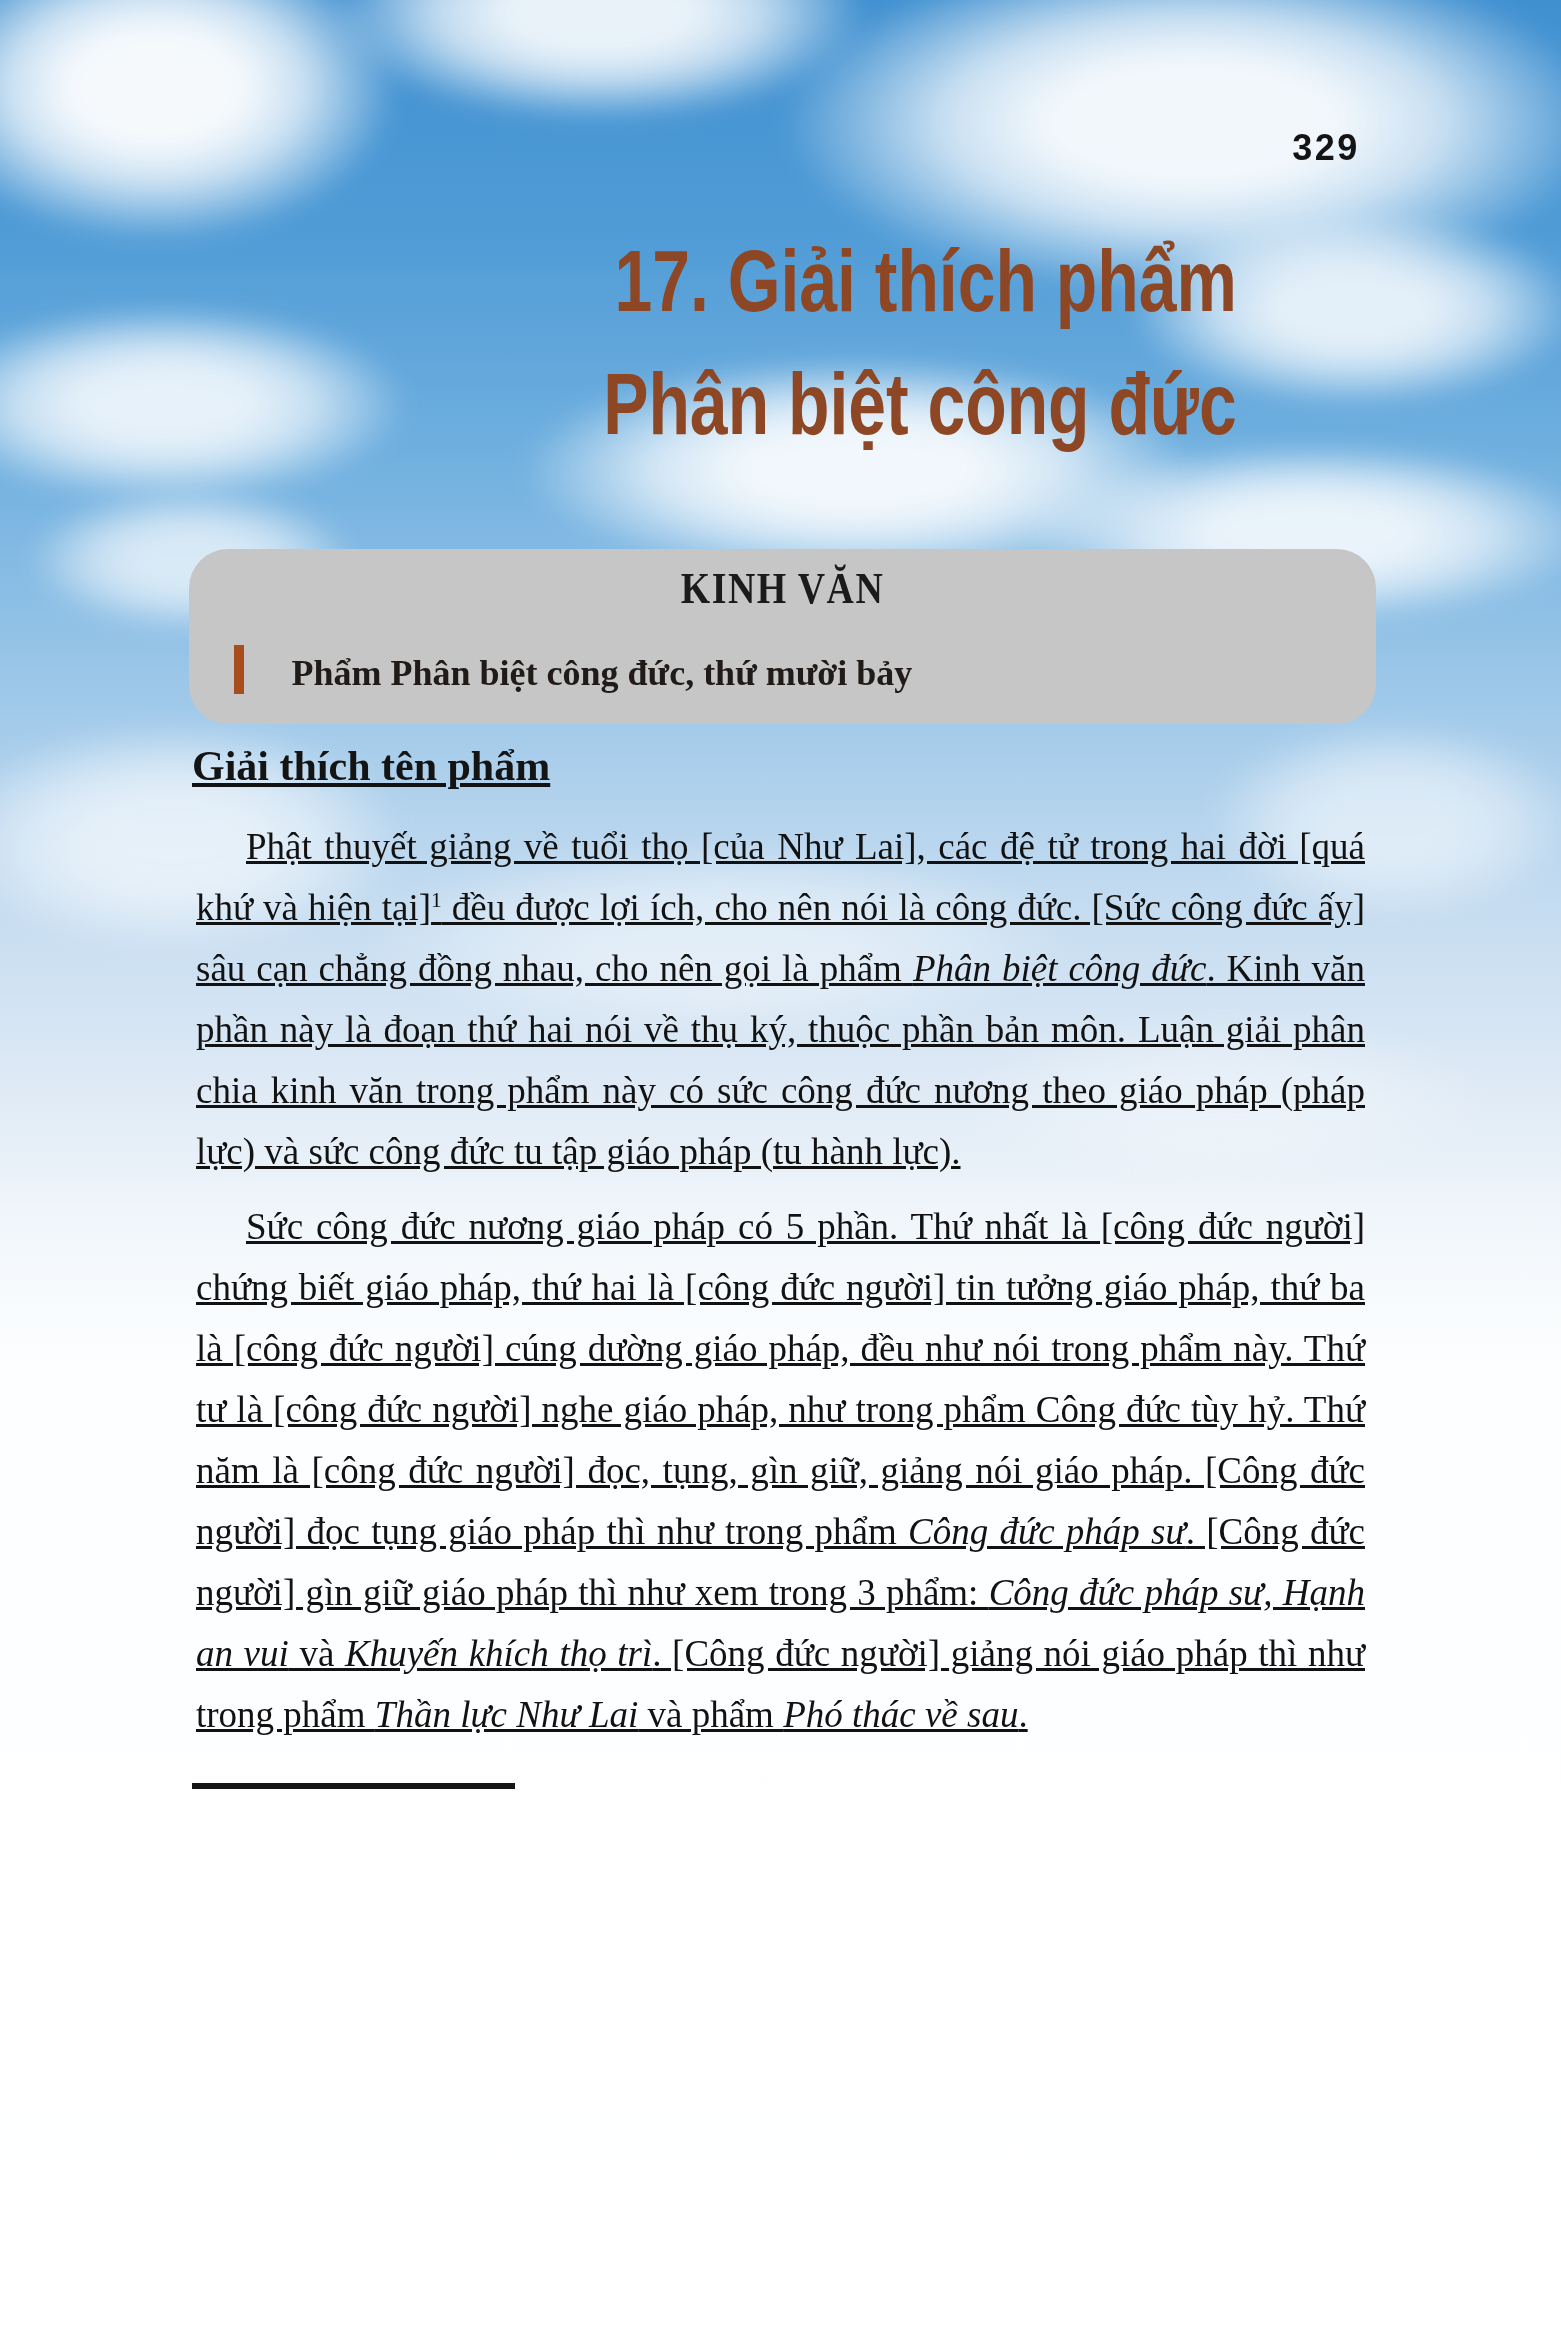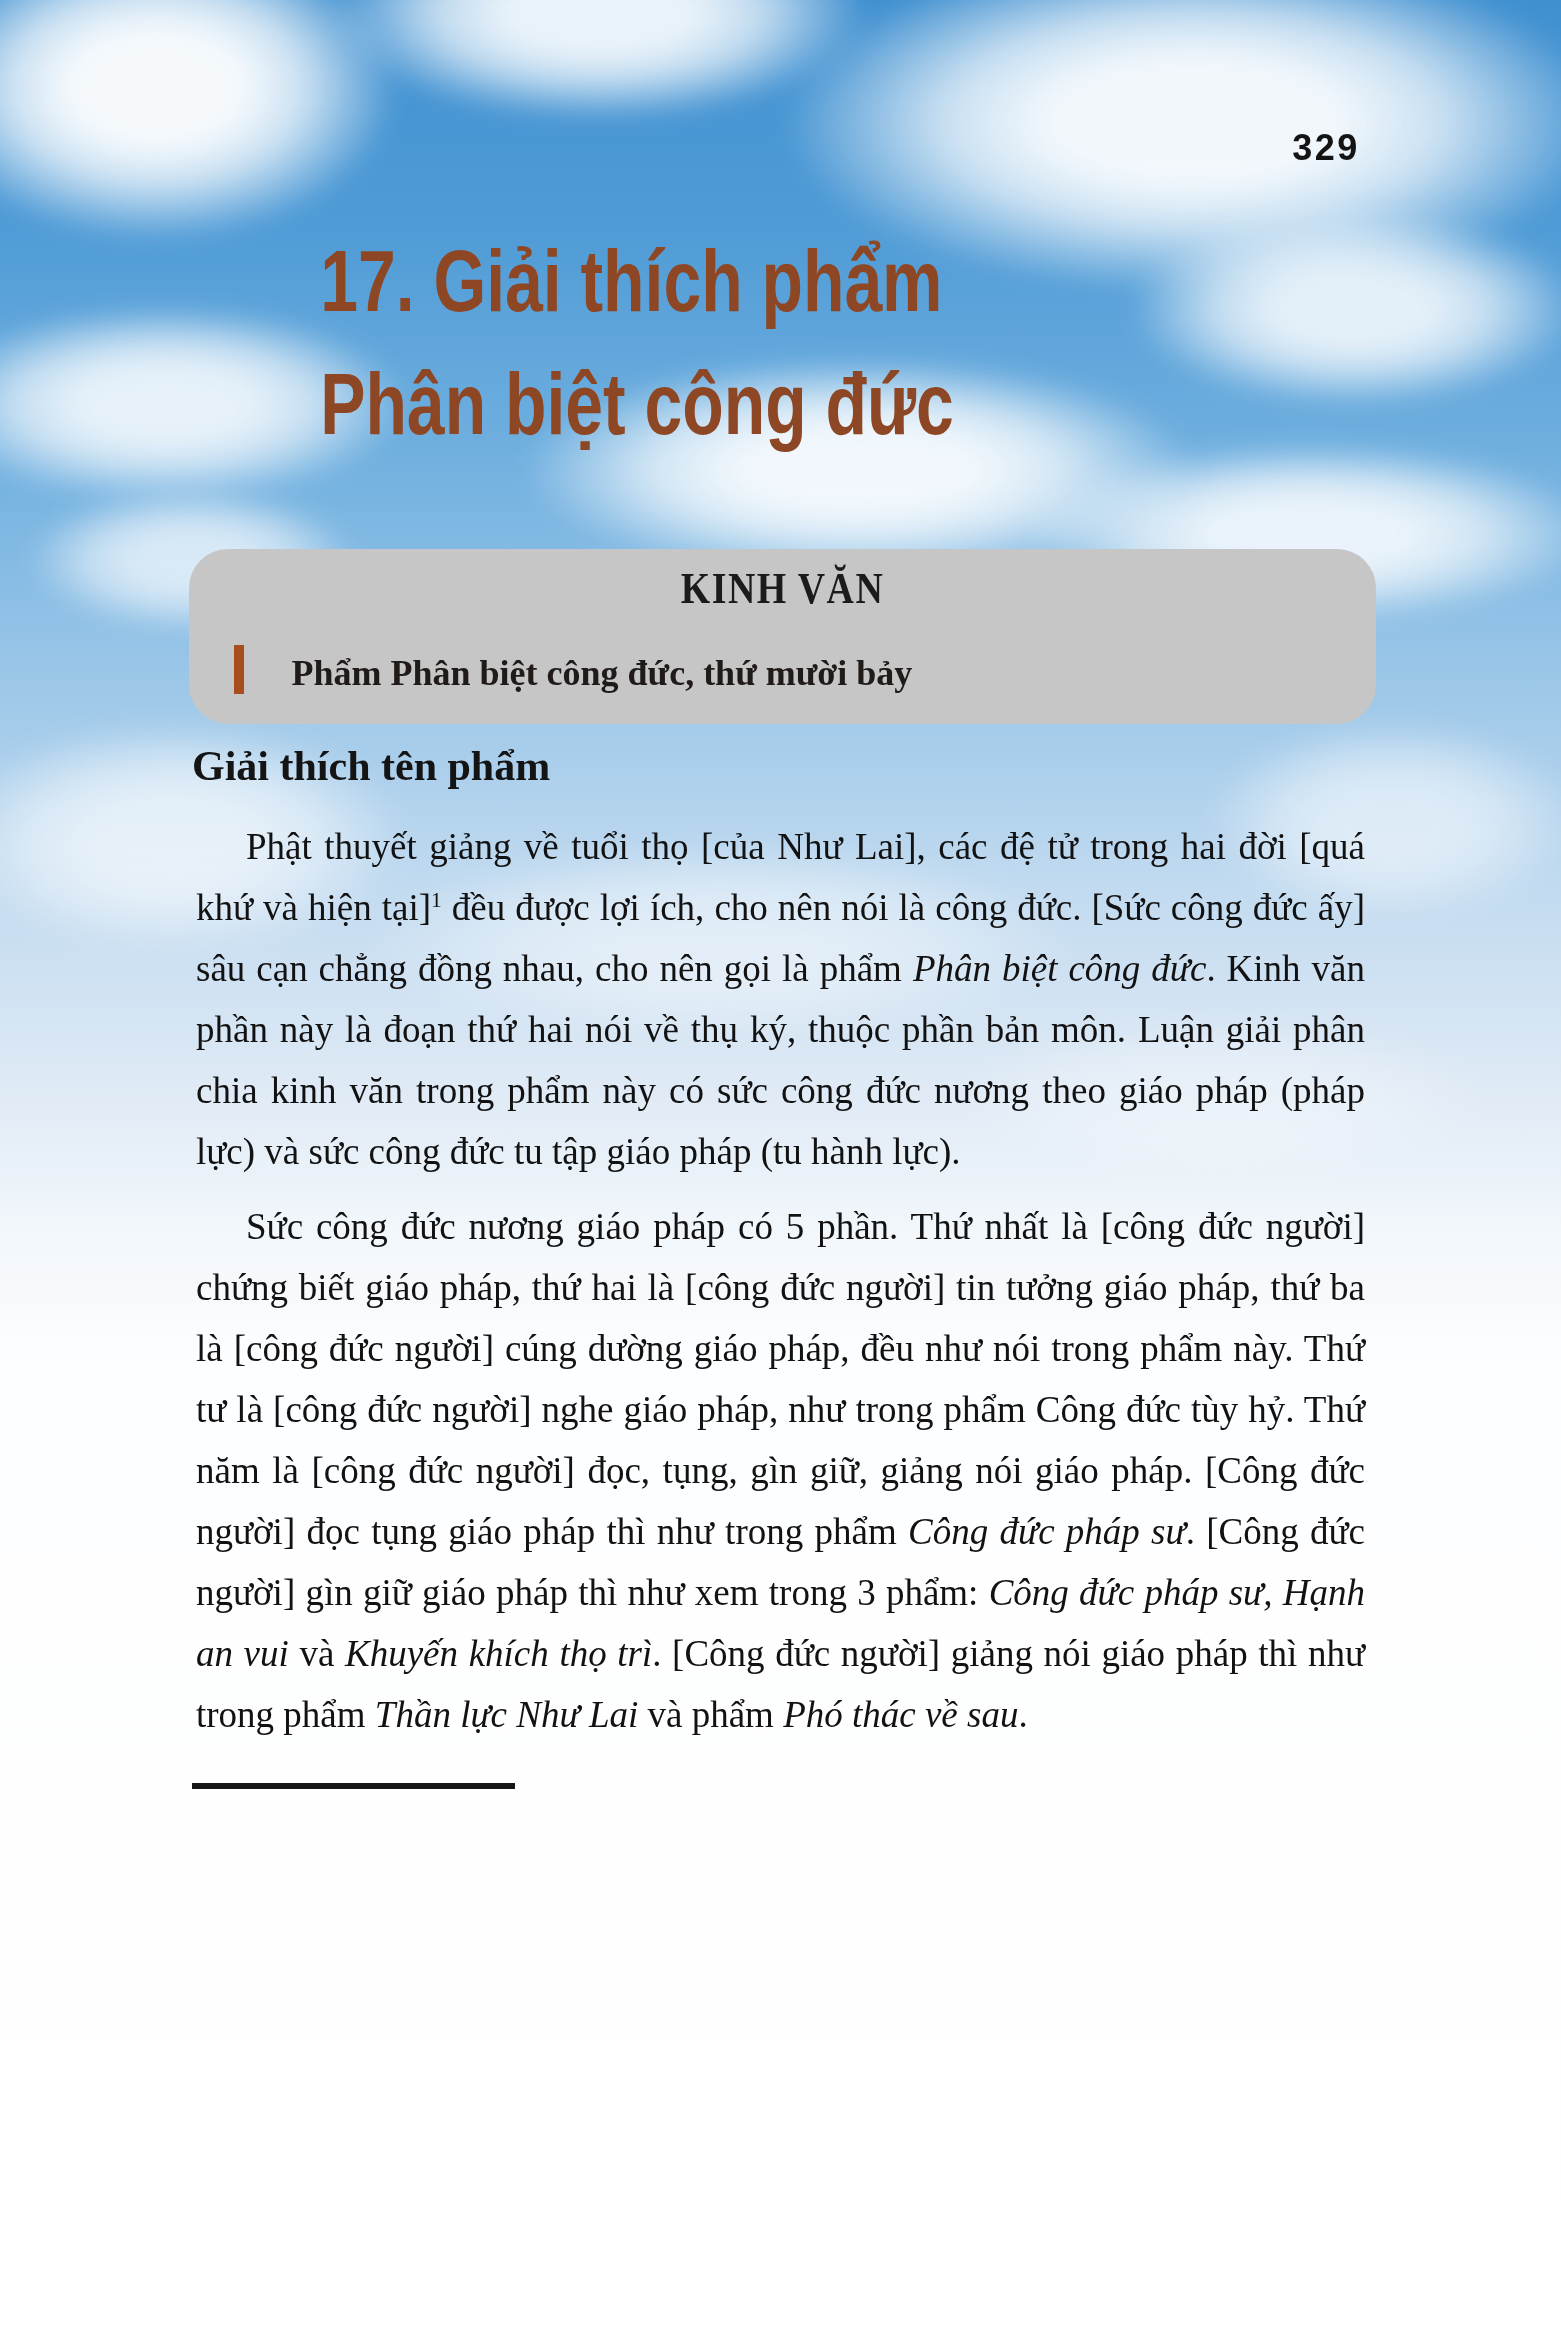--- a/index.html
+++ b/index.html
@@ -40,21 +40,21 @@
 
   .layer{position:relative;z-index:1;}
 
   .pageno{
     position:absolute;top:127px;right:201px;
     font-family:"Liberation Sans","DejaVu Sans",sans-serif;
     font-weight:700;font-size:36px;letter-spacing:2.6px;color:#141414;
   }
   .chapter-title{
     position:absolute;top:219px;left:191px;width:1175px;
-    text-align:left;color:#8e4724;
+    text-align:right;color:#8e4724;
   }
   .chapter-title .tline{
     font-family:"Liberation Sans","DejaVu Sans",sans-serif;
     font-weight:700;font-size:87px;line-height:123px;
     transform:scaleX(0.78);transform-origin:50% 50%;
     white-space:nowrap;
   }
   .kv-box{
     position:absolute;top:549px;left:189px;width:1187px;height:175px;
     background:#c6c6c6;border-radius:39px;box-sizing:border-box;
@@ -65,21 +65,21 @@
     font-weight:700;font-size:44px;letter-spacing:1.7px;color:#1b1b1b;
     transform:scaleX(0.86);transform-origin:50% 50%;
   }
   .kv-subrow{display:flex;align-items:flex-end;margin-top:31px;margin-left:45px;}
   .kv-bar{width:9.5px;height:49px;background:#a84e1d;flex:none;}
   .kv-subtitle{
     margin-left:48px;
     font-weight:700;font-size:36px;color:#201b18;
   }
   .content{
-    position:absolute;top:739px;left:192px;width:1173px;color:#121212;
+    position:absolute;top:739px;left:192px;width:1173px;color:#121212;text-decoration:underline;
   }
   .section-heading{
     margin:0 0 22.6px 0;
     font-weight:700;font-size:42px;line-height:54px;color:#141414;
   }
   .body-par{
     margin:0 0 14px 4px;
     font-size:37px;line-height:61px;
     text-align:justify;text-indent:50px;
   }

